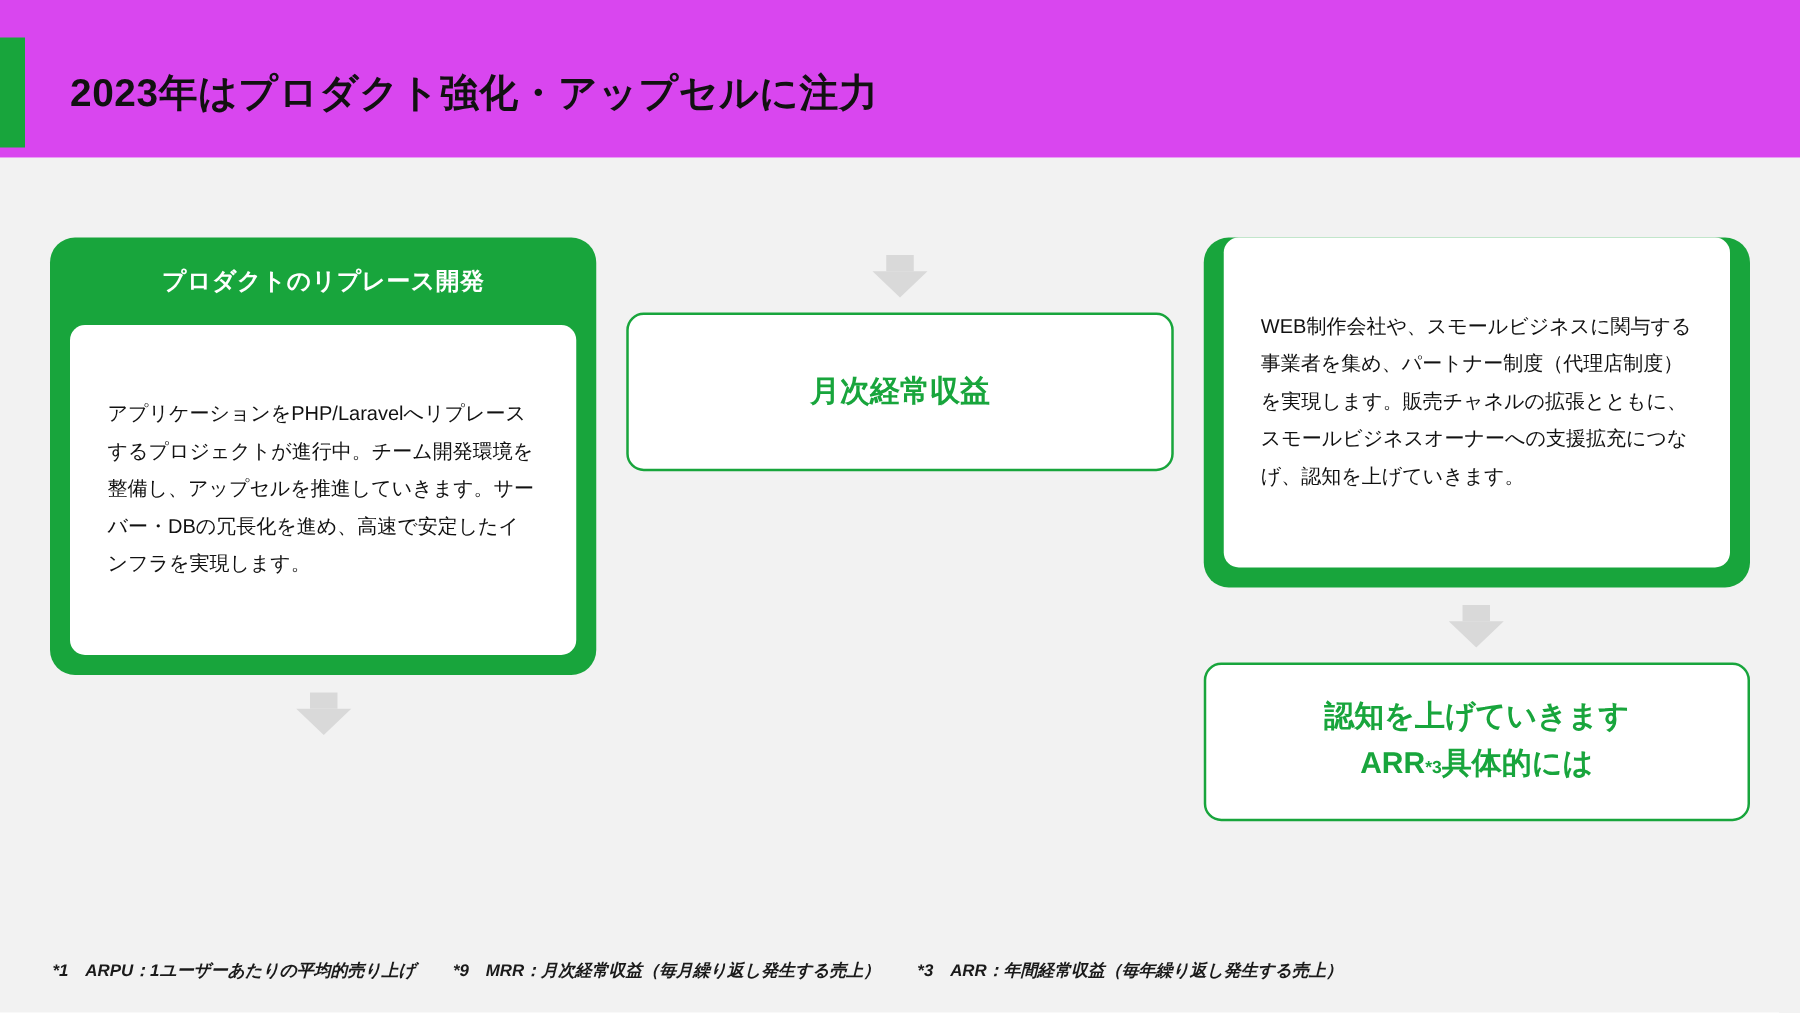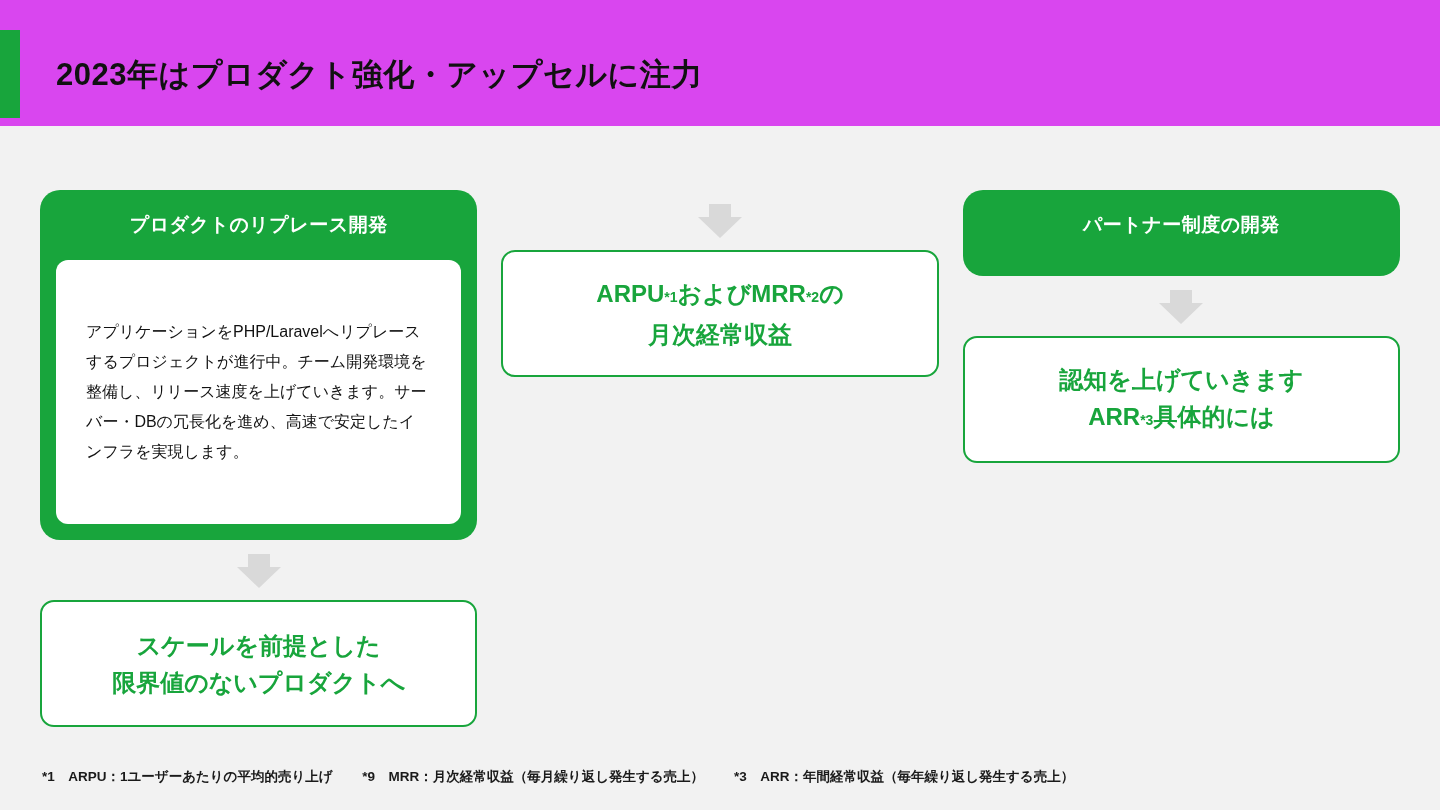--- a/index.html
+++ b/index.html
@@ -91,67 +91,64 @@
   .sup { font-size: 14px; font-weight: bold; }
   
   .footnote {
     margin-top: auto;
     padding: 0 2px 24px 2px;
     font-size: 13.5px;
     font-weight: bold;
     color: #1a1a1a;
     white-space: nowrap;
   }
-  .footnote span { margin-right: 26px; }
+  .footnote span { margin-right: 26px; font-style: italic; }
   .footnote span:last-child { margin-right: 0; }
 </style>
 </head>
 <body>
 
 <div class="slide">
 
   <div class="header">
     <div class="accent-bar"></div>
     <h1 class="title">2023年はプロダクト強化・アップセルに注力</h1>
   </div>
 
   <div class="slide-body">
     <div class="columns">
 
       <div class="col">
         <div class="card">
           <div class="card-title">プロダクトのリプレース開発</div>
           <div class="card-inner">
-            <p class="card-text">アプリケーションをPHP/Laravelへリプレースするプロジェクトが進行中。チーム開発環境を整備し、リリース速度を上げていきます。サーバー・DBの冗長化を進め、高速で安定したインフラを実現します。</p>
+            <p class="card-text">アプリケーションをPHP/Laravelへリプレースするプロジェクトが進行中。チーム開発環境を整備し、アップセルを推進していきます。サーバー・DBの冗長化を進め、高速で安定したインフラを実現します。</p>
           </div>
         </div>
         <div class="arrow">
           <div class="arrow-stem"></div>
           <div class="arrow-head"></div>
-        </div>
-        <div class="result">
-          <div class="result-line">スケールを前提とした</div>
-          <div class="result-line">限界値のないプロダクトへ</div>
         </div>
       </div>
 
       <div class="col">
         <div class="arrow">
           <div class="arrow-stem"></div>
           <div class="arrow-head"></div>
         </div>
         <div class="result">
-          <div class="result-line"><span>ARPU</span><span class="sup">*1</span><span>およびMRR</span><span class="sup">*2</span><span>の</span></div>
           <div class="result-line">月次経常収益</div>
         </div>
       </div>
 
       <div class="col">
         <div class="card">
-          <div class="card-title">パートナー制度の開発</div>
+          <div class="card-inner">
+            <p class="card-text">WEB制作会社や、スモールビジネスに関与する事業者を集め、パートナー制度（代理店制度）を実現します。販売チャネルの拡張とともに、スモールビジネスオーナーへの支援拡充につなげ、認知を上げていきます。</p>
+          </div>
         </div>
         <div class="arrow">
           <div class="arrow-stem"></div>
           <div class="arrow-head"></div>
         </div>
         <div class="result">
           <div class="result-line">認知を上げていきます</div>
           <div class="result-line"><span>ARR</span><span class="sup">*3</span><span>具体的には</span></div>
         </div>
       </div>

